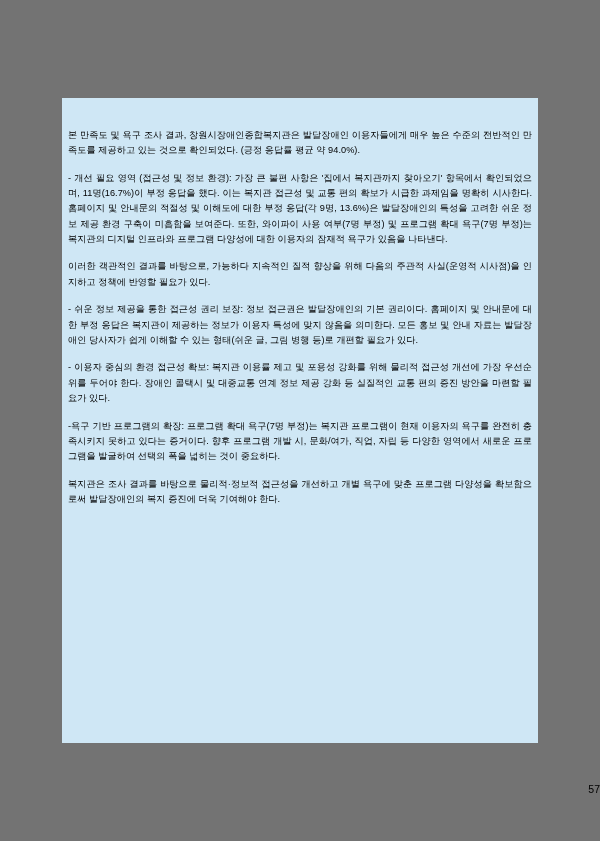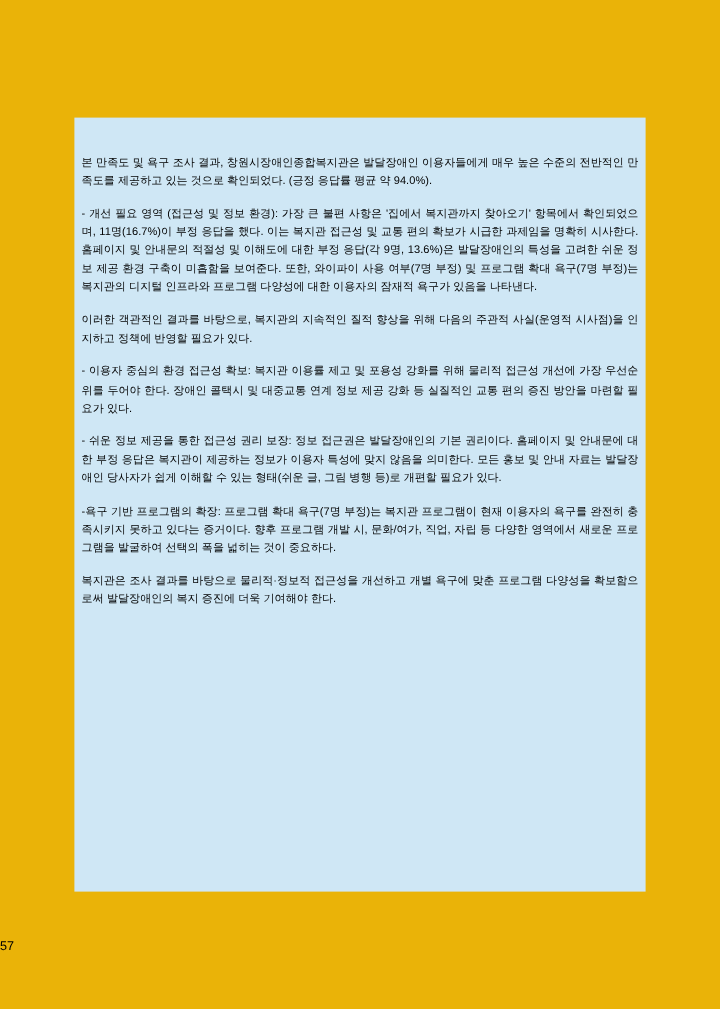--- a/index.html
+++ b/index.html
@@ -9,21 +9,21 @@
   body {
     width: 600px;
     height: 841px;
     background: #ffffff;
     font-family: "Liberation Sans", sans-serif;
   }
   .page {
     position: relative;
     width: 600px;
     height: 841px;
-    background: #eab308;
+    background: #737373;
     box-sizing: border-box;
   }
   .content-panel {
     position: absolute;
     left: 62px;
     top: 98px;
     width: 476px;
     height: 645px;
     background: #cfe7f5;
     box-sizing: border-box;
@@ -46,37 +46,37 @@
     word-break: break-all;
   }
   .para:last-child {
     margin-bottom: 16px;
   }
   .page-number {
     position: absolute;
     left: 0;
     top: 783px;
     width: 600px;
-    text-align: left;
+    text-align: right;
     font-size: 10.5px;
     color: #000000;
   }
 </style>
 </head>
 <body>
 
 <div class="page">
 
   <div class="content-panel"></div>
 
   <div class="text-body">
     <p class="para">본 만족도 및 욕구 조사 결과, 창원시장애인종합복지관은 발달장애인 이용자들에게 매우 높은 수준의 전반적인 만족도를 제공하고 있는 것으로 확인되었다. (긍정 응답률 평균 약 94.0%).</p>
     <p class="para">- 개선 필요 영역 (접근성 및 정보 환경): 가장 큰 불편 사항은 '집에서 복지관까지 찾아오기' 항목에서 확인되었으며, 11명(16.7%)이 부정 응답을 했다. 이는 복지관 접근성 및 교통 편의 확보가 시급한 과제임을 명확히 시사한다. 홈페이지 및 안내문의 적절성 및 이해도에 대한 부정 응답(각 9명, 13.6%)은 발달장애인의 특성을 고려한 쉬운 정보 제공 환경 구축이 미흡함을 보여준다. 또한, 와이파이 사용 여부(7명 부정) 및 프로그램 확대 욕구(7명 부정)는 복지관의 디지털 인프라와 프로그램 다양성에 대한 이용자의 잠재적 욕구가 있음을 나타낸다.</p>
-    <p class="para">이러한 객관적인 결과를 바탕으로, 복지관의 지속적인 질적 향상을 위해 다음의 주관적 사실(운영적 시사점)을 인지하고 정책에 반영할 필요가 있다.</p>
+    <p class="para">이러한 객관적인 결과를 바탕으로, 가능하다 지속적인 질적 향상을 위해 다음의 주관적 사실(운영적 시사점)을 인지하고 정책에 반영할 필요가 있다.</p>
+    <p class="para">- 쉬운 정보 제공을 통한 접근성 권리 보장: 정보 접근권은 발달장애인의 기본 권리이다. 홈페이지 및 안내문에 대한 부정 응답은 복지관이 제공하는 정보가 이용자 특성에 맞지 않음을 의미한다. 모든 홍보 및 안내 자료는 발달장애인 당사자가 쉽게 이해할 수 있는 형태(쉬운 글, 그림 병행 등)로 개편할 필요가 있다.</p>
     <p class="para">- 이용자 중심의 환경 접근성 확보: 복지관 이용률 제고 및 포용성 강화를 위해 물리적 접근성 개선에 가장 우선순위를 두어야 한다. 장애인 콜택시 및 대중교통 연계 정보 제공 강화 등 실질적인 교통 편의 증진 방안을 마련할 필요가 있다.</p>
-    <p class="para">- 쉬운 정보 제공을 통한 접근성 권리 보장: 정보 접근권은 발달장애인의 기본 권리이다. 홈페이지 및 안내문에 대한 부정 응답은 복지관이 제공하는 정보가 이용자 특성에 맞지 않음을 의미한다. 모든 홍보 및 안내 자료는 발달장애인 당사자가 쉽게 이해할 수 있는 형태(쉬운 글, 그림 병행 등)로 개편할 필요가 있다.</p>
     <p class="para">-욕구 기반 프로그램의 확장: 프로그램 확대 욕구(7명 부정)는 복지관 프로그램이 현재 이용자의 욕구를 완전히 충족시키지 못하고 있다는 증거이다. 향후 프로그램 개발 시, 문화/여가, 직업, 자립 등 다양한 영역에서 새로운 프로그램을 발굴하여 선택의 폭을 넓히는 것이 중요하다.</p>
     <p class="para">복지관은 조사 결과를 바탕으로 물리적·정보적 접근성을 개선하고 개별 욕구에 맞춘 프로그램 다양성을 확보함으로써 발달장애인의 복지 증진에 더욱 기여해야 한다.</p>
   </div>
 
   <div class="page-number">57</div>
 
 </div>
 
 </body></html>

